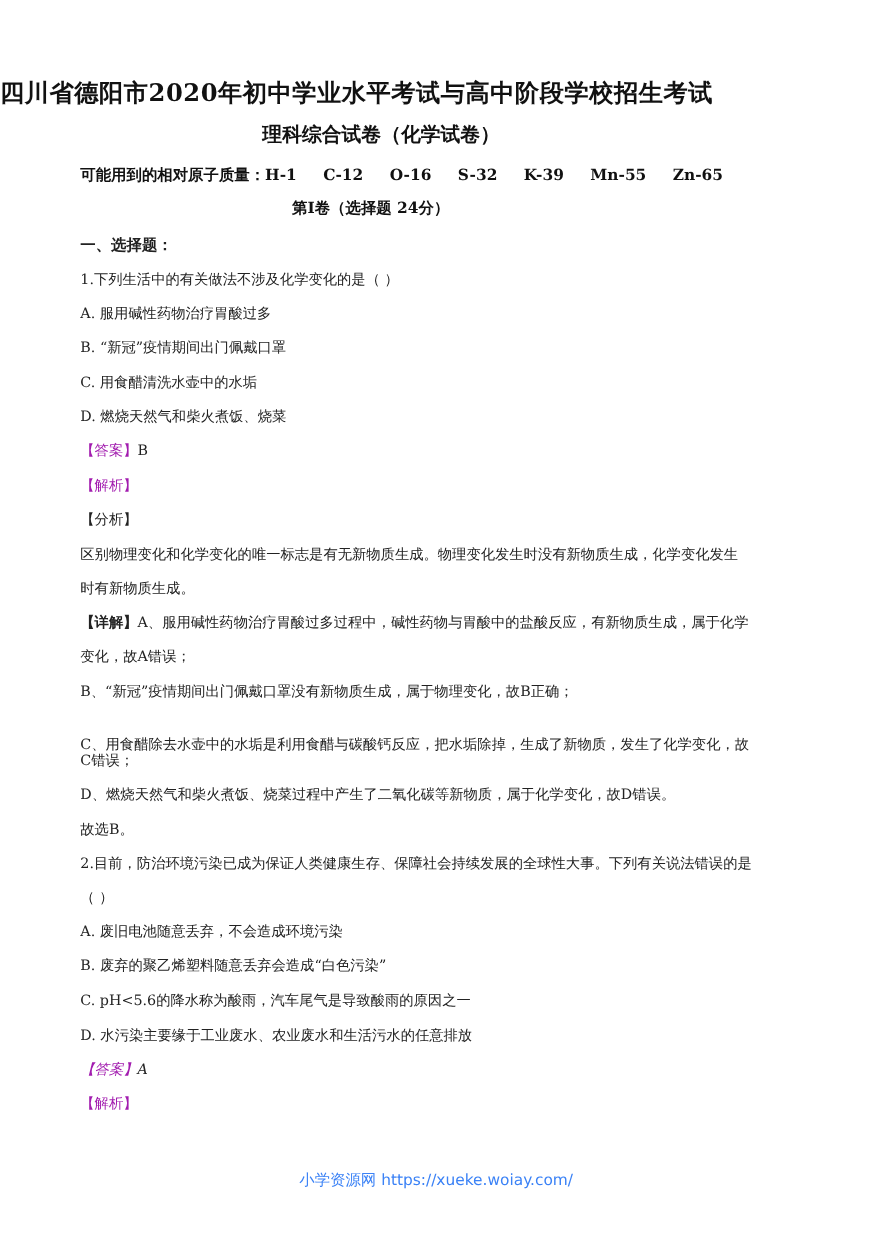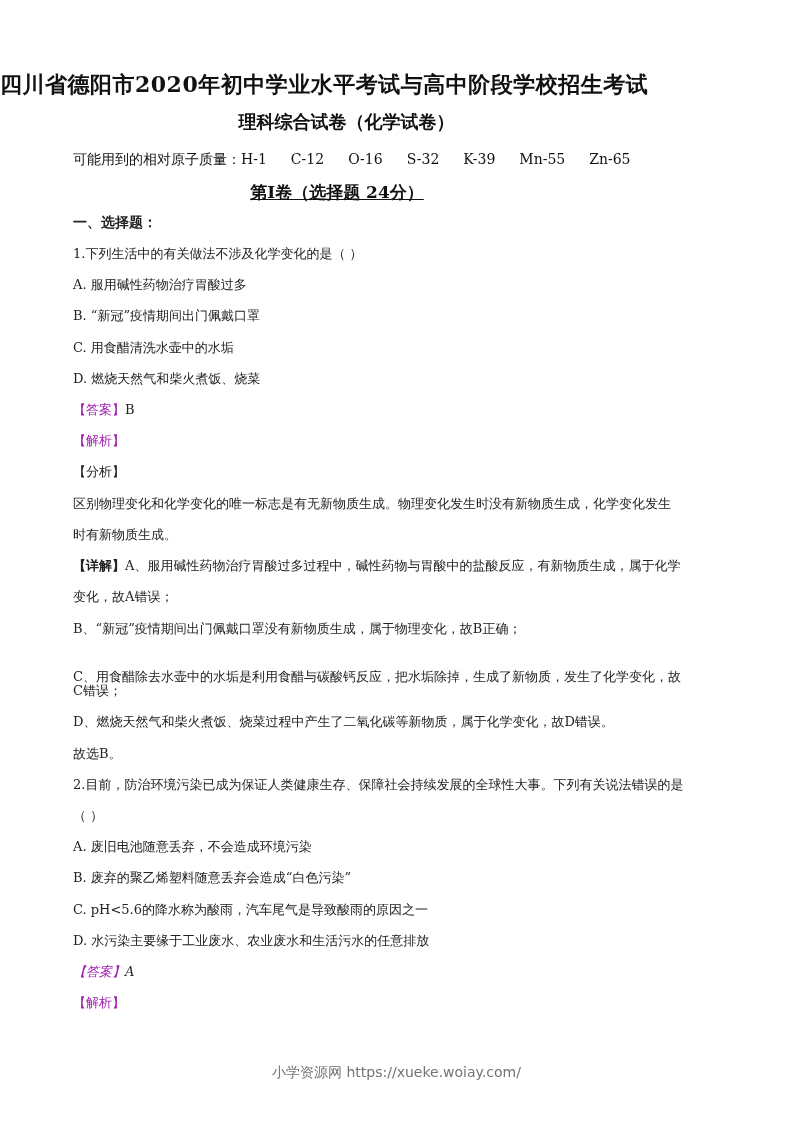--- a/index.html
+++ b/index.html
@@ -2,28 +2,28 @@
 <html><head>
 <meta charset="utf-8">
 <style>
   html, body { margin:0; padding:0; background:#ffffff; }
   body { width:793px; height:1122px; position:relative; overflow:hidden;
          font-family:"DejaVu Serif","Liberation Serif",serif; color:#111; }
   .title1 { position:absolute; top:70px; left:0; width:793px; text-align:left;
             font-size:22px; font-weight:bold; letter-spacing:0.5px; }
   .title2 { position:absolute; top:110px; left:0; width:693px; text-align:center;
             font-size:18px; font-weight:bold; }
-  .masses { position:absolute; top:151px; left:73px; font-size:14px; font-weight:normal; white-space:nowrap; }
+  .masses { position:absolute; top:151px; left:73px; font-size:14px; font-weight:bold; white-space:nowrap; }
   .masses span.m { margin-right:24px; }
-  .section1 { position:absolute; top:181px; left:0; width:674px; text-align:center; font-size:17px; font-weight:bold;text-decoration:underline; }
+  .section1 { position:absolute; top:181px; left:0; width:674px; text-align:center; font-size:14px; font-weight:bold; }
   .line { position:absolute; left:73px; font-size:13px; white-space:nowrap; color:#222; }
   .bold { font-weight:bold; }
   .tag { color:#a21caf; }
   .footer { position:absolute; top:1064px; left:0; width:793px; text-align:center;
-            font-family:"DejaVu Sans","Liberation Sans",sans-serif; font-size:14px; color:#737373; }
+            font-family:"DejaVu Sans","Liberation Sans",sans-serif; font-size:14px; color:#3b82f6; }
 </style>
 </head>
 <body>
 
 <div class="title1">四川省德阳市2020年初中学业水平考试与高中阶段学校招生考试</div>
 <div class="title2">理科综合试卷（化学试卷）</div>
 
 <div class="masses">
   <span>可能用到的相对原子质量：</span><span class="m">H-1</span><span class="m">C-12</span><span class="m">O-16</span><span class="m">S-32</span><span class="m">K-39</span><span class="m">Mn-55</span><span class="m">Zn-65</span>
 </div>

